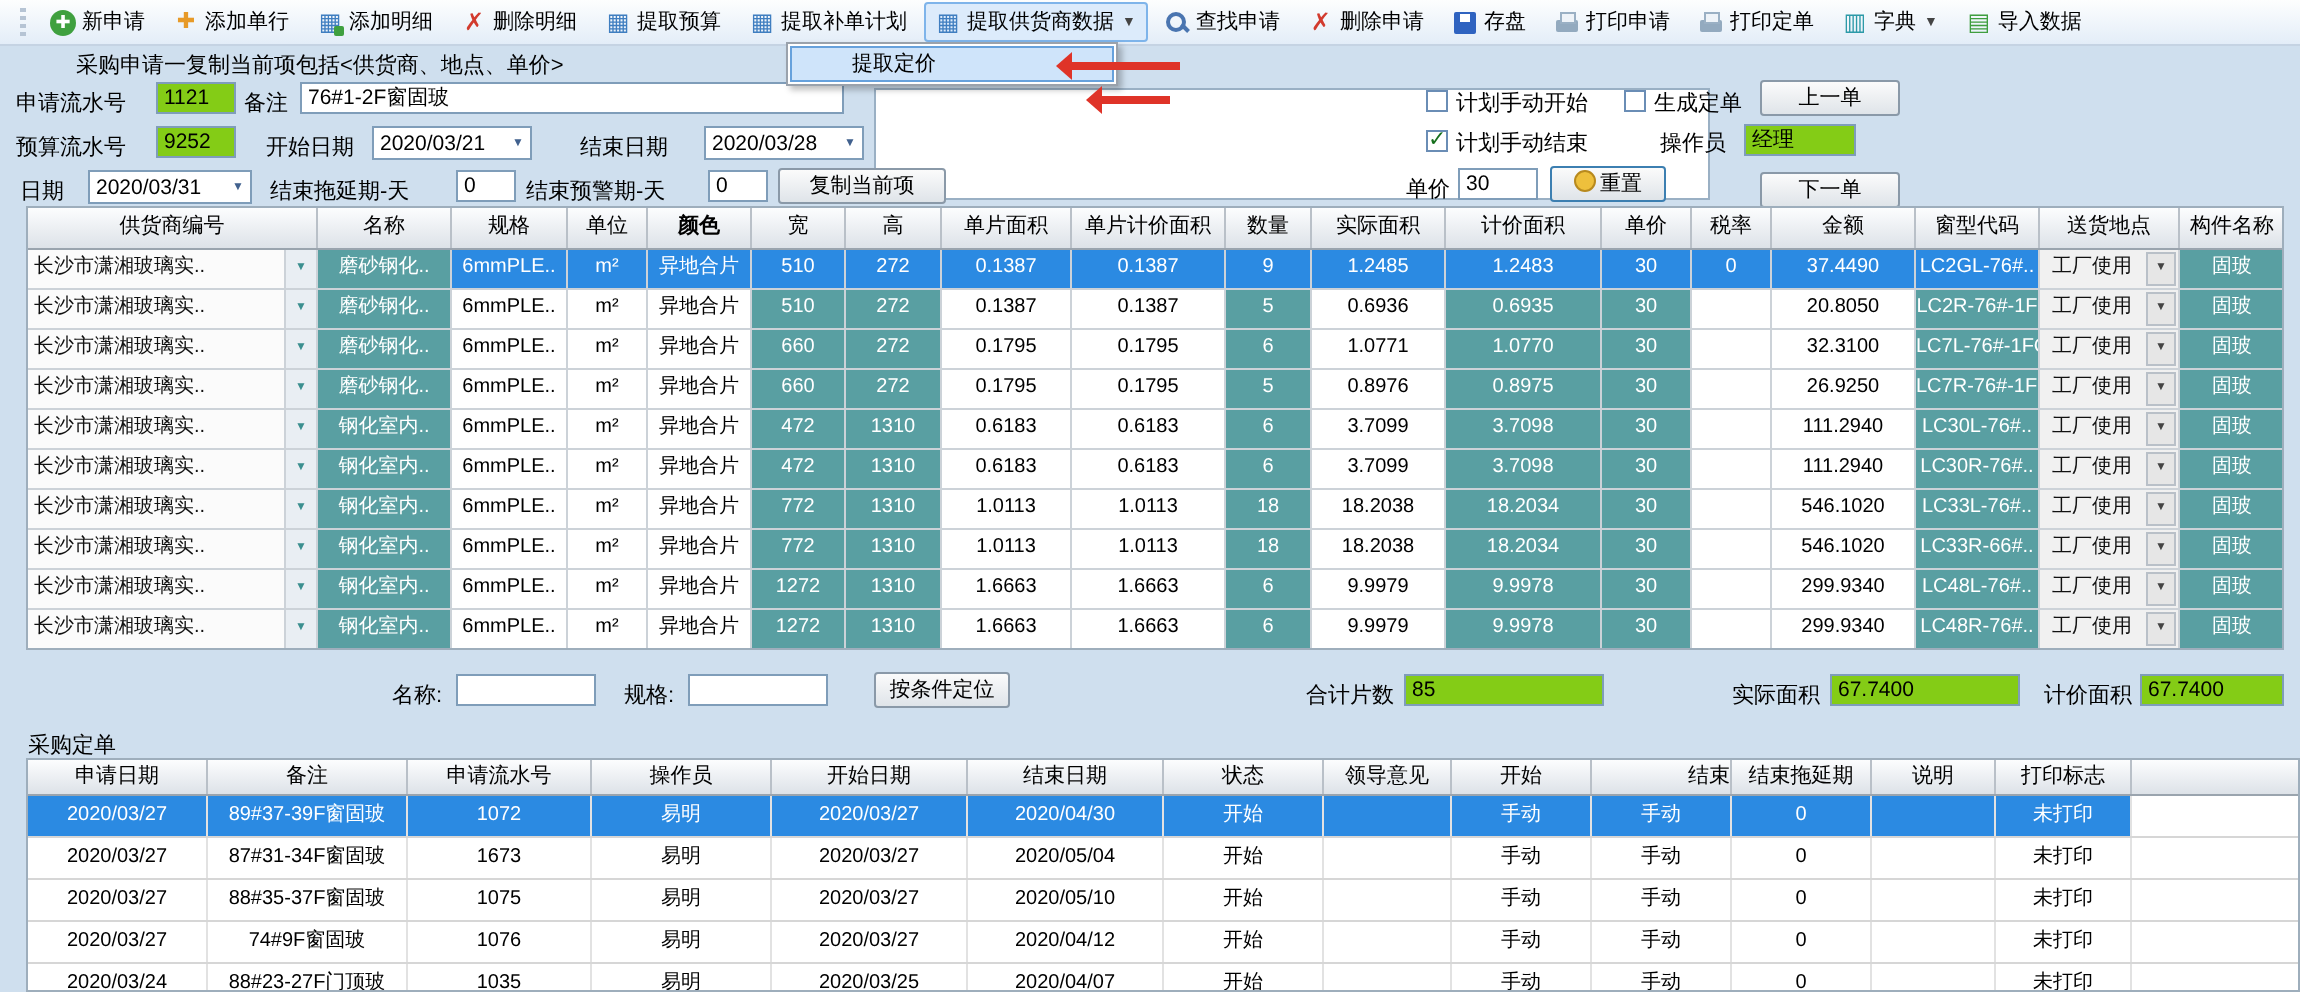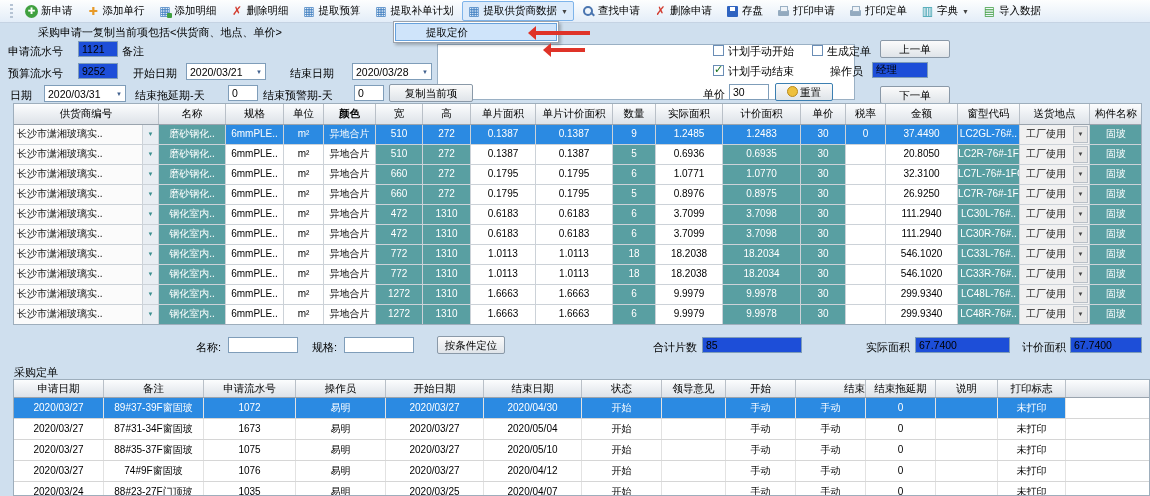--- a/index.html
+++ b/index.html
@@ -35,21 +35,21 @@
   .tbi-print::before{content:"";position:absolute;left:1px;top:5px;width:11px;height:6px;background:#93aabf;border-radius:1px}
   .tbi-print::after{content:"";position:absolute;left:3px;top:1px;width:6px;height:4px;background:#eef3f8;border:1px solid #9ab0c4}
   .tbi-dict::before{content:"▥";position:absolute;inset:0;font-size:12px;line-height:13px;color:#2d9aa8}
   .tbi-import::before{content:"▤";position:absolute;inset:0;font-size:12px;line-height:13px;color:#3f9e3f}
 
   
   .formarea{position:absolute;left:0;top:21px;right:0;height:82px}
   .flabel{position:absolute;white-space:nowrap;font-size:11px}
   .fld{position:absolute;height:16px;border:1px solid #7f9db9;background:#fff;
     font:10.5px "Liberation Sans","DejaVu Sans",sans-serif;padding:0 3px;box-sizing:border-box;color:#000}
-  .fld.dis{background:#1d4ed8}
+  .fld.dis{background:#84cc16}
   .datecombo{position:absolute;height:17px;border:1px solid #7f9db9;background:#fff;
     box-sizing:border-box;display:flex;align-items:center;font-size:10.5px;padding-left:3px}
   .dc-arrow{margin-left:auto;font-size:6px;color:#41618e;padding:0 3px}
   .btn{position:absolute;height:18px;box-sizing:border-box;border:1px solid #8a99a8;border-radius:2px;
     background:linear-gradient(#fbfbfb,#dfe4e9);font-size:10.5px;text-align:center;line-height:16px;padding:0 6px;white-space:nowrap}
   .btn.highlight{border:1px solid #3c7fb1}
   .gear{display:inline-block;width:9px;height:9px;border-radius:50%;background:#eec03c;
     border:1px solid #b88a1e;margin-right:2px;vertical-align:-1px}
   .cbox{position:absolute;width:11px;height:11px;border:1px solid #6a8db5;background:#fff;box-sizing:border-box}
   .cbox.checked::after{content:"✓";position:absolute;left:0;top:-3px;font-size:11px;color:#17701d}
@@ -174,20 +174,21 @@
         <span class="tlbl">导入数据</span>
       </div>
     </div>
 
   <div class="formarea">
     <div class="flabel" style="left:38px;top:4px">采购申请一复制当前项包括&lt;供货商、地点、单价&gt;</div>
 
     <div class="flabel" style="left:8px;top:23px">申请流水号</div>
     <input class="fld dis" style="left: 78px; top: 20px; width: 40px;" readonly="" value="1121">
     <div class="flabel" style="left:122px;top:23px">备注</div>
+    <input class="fld" style="left: 150px; top: 20px; width: 272px;" value="76#1-2F窗固玻">
     <div class="flabel" style="left:390px;top:42px">说明</div>
     <textarea class="bigtext" style="left: 437px; top: 23px; width: 418px; height: 56px;"></textarea>
 
     <div class="flabel" style="left:8px;top:45px">预算流水号</div>
     <input class="fld dis" style="left: 78px; top: 42px; width: 40px;" readonly="" value="9252">
     <div class="flabel" style="left:133px;top:45px">开始日期</div>
     <div class="datecombo" style="left:186px;top:42px;width:80px">
       <span>2020/03/21</span>
       <span class="dc-arrow">▼</span>
     </div>
@@ -448,21 +449,21 @@
         <div class="mcell teal" style="width: 47px;">772</div>
         <div class="mcell teal" style="width: 48px;">1310</div>
         <div class="mcell " style="width: 65px;">1.0113</div>
         <div class="mcell " style="width: 77px;">1.0113</div>
         <div class="mcell teal" style="width: 43px;">18</div>
         <div class="mcell " style="width: 67px;">18.2038</div>
         <div class="mcell teal" style="width: 78px;">18.2034</div>
         <div class="mcell teal" style="width: 45px;">30</div>
         <div class="mcell " style="width: 40px;"></div>
         <div class="mcell " style="width: 72px;">546.1020</div>
-        <div class="mcell teal" style="width: 62px;">LC33R-76#..</div>
+        <div class="mcell teal" style="width: 62px;">LC33R-66#..</div>
         <div class="mcell combo2" style="width: 70px;">
           <span class="c2text">工厂使用</span>
           <span class="c2arrow">▼</span>
         </div>
         <div class="mcell teal sticky" style="width: 53px;">固玻</div>
       </div>
       <div class="mrow">
         <div class="mcell combo" style="width: 145px;">
           <span class="ctext">长沙市潇湘玻璃实..</span>
           <span class="carrow">▼</span>

